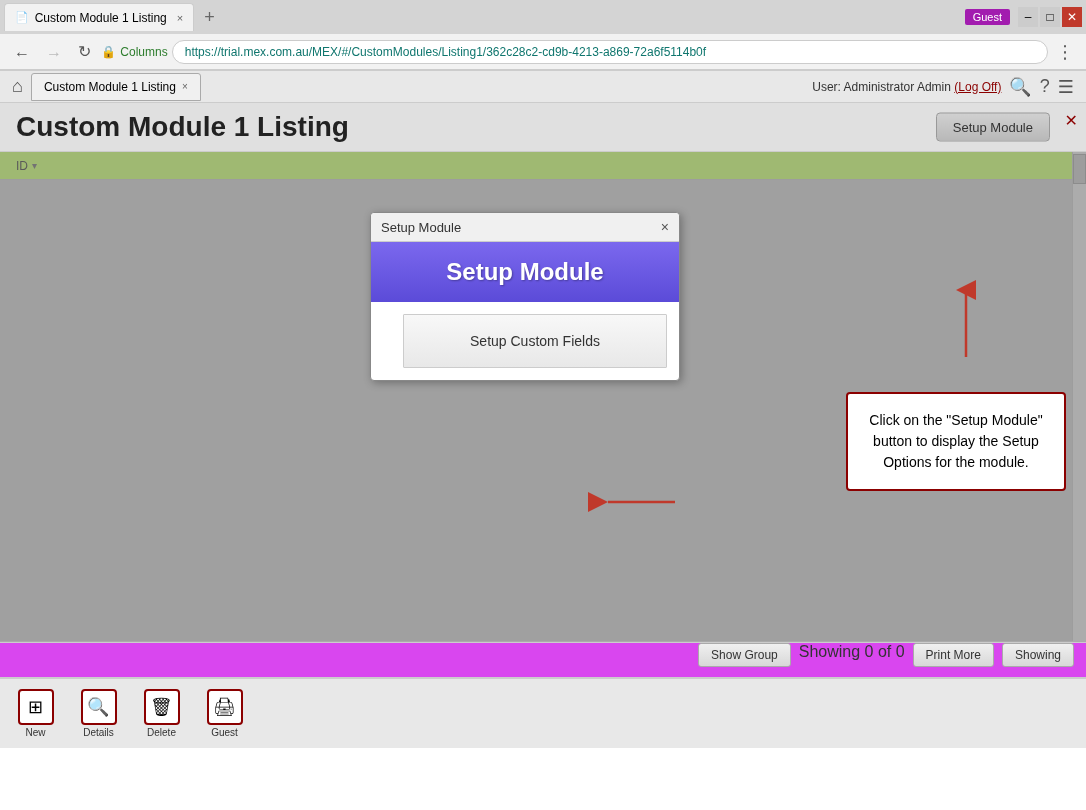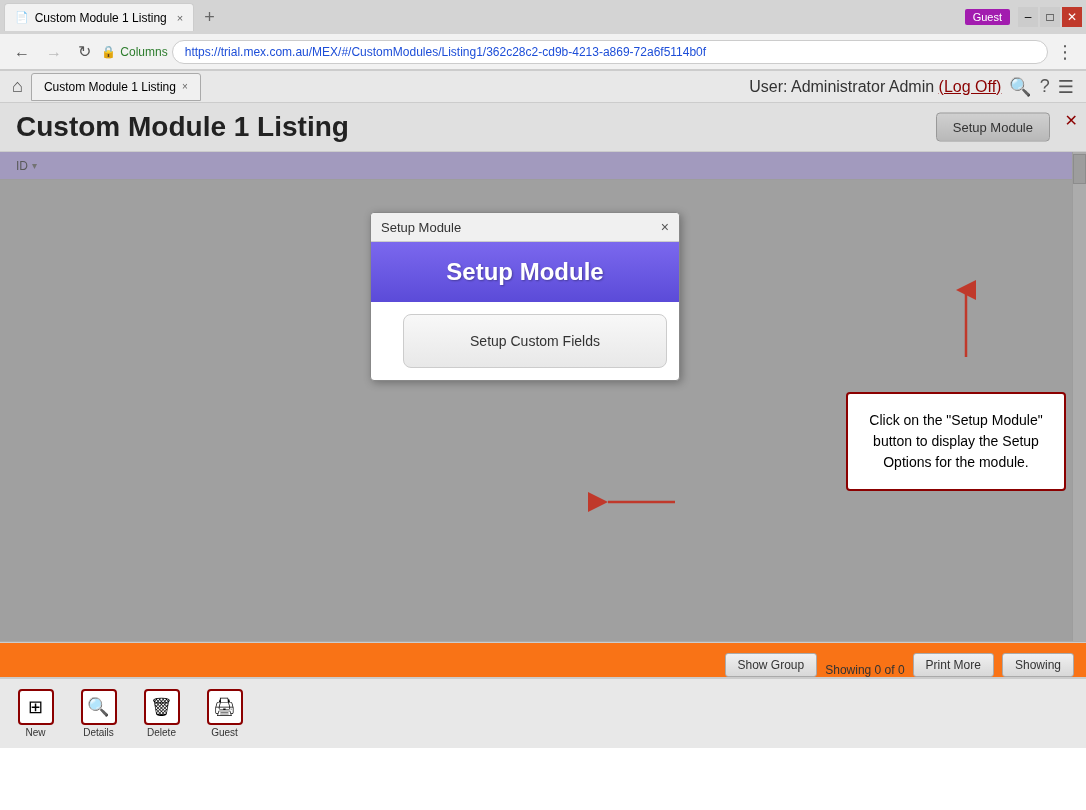--- a/index.html
+++ b/index.html
@@ -17,69 +17,69 @@
     .win-btn { width: 20px; height: 20px; border: none; cursor: pointer; font-size: 12px; display: flex; align-items: center; justify-content: center; }
     .win-min { background: #ccc; }
     .win-max { background: #ccc; }
     .win-close { background: #c0392b; color: white; }
 
     .nav-bar { display: flex; align-items: center; background: #f2f2f2; height: 36px; padding: 0 8px; border-bottom: 1px solid #ccc; gap: 4px; }
     .nav-btn { background: none; border: none; cursor: pointer; color: #555; font-size: 16px; padding: 4px 6px; }
     .nav-btn:disabled { color: #bbb; cursor: default; }
     .secure-badge { display: flex; align-items: center; gap: 4px; color: #2d7d2d; font-size: 12px; }
     .lock-icon { font-size: 12px; }
-    .url-bar { flex: 1; background: white; border: 1px solid #ccc; border-radius: 12px; padding: 4px 12px; font-size: 12px; color: #1d4ed8; }
+    .url-bar { flex: 1; background: white; border: 1px solid #ccc; border-radius: 12px; padding: 4px 12px; font-size: 12px; color: #0f766e; }
     .nav-menu-btn { background: none; border: none; cursor: pointer; color: #555; font-size: 18px; padding: 4px; }
 
     
     .app-tab-bar { display: flex; align-items: center; background: #e8e8e8; height: 32px; border-bottom: 1px solid #ccc; padding: 0 4px; }
     .home-btn { background: none; border: none; cursor: pointer; font-size: 18px; color: #555; padding: 4px 8px; }
     .app-tab { display: flex; align-items: center; background: #c8c8c8; border: 1px solid #aaa; border-radius: 3px 3px 0 0; padding: 4px 12px; font-size: 12px; gap: 6px; height: 28px; }
     .app-tab.active { background: #f0f0f0; }
     .app-tab-close { color: #666; font-size: 10px; cursor: pointer; }
-    .user-info { margin-left: auto; font-size: 16px; color: #333; }
+    .user-info { margin-left: auto; font-size: 12px; color: #333; }
     .logoff-link { color: #8b0000; text-decoration: underline; cursor: pointer; }
     .app-icons { display: flex; gap: 8px; padding: 0 8px; }
     .app-icon-btn { background: none; border: none; cursor: pointer; font-size: 18px; color: #555; }
 
     
     .page-header { background: #e0e0e0; padding: 8px 16px; display: flex; align-items: center; position: relative; border-bottom: 1px solid #ccc; }
     .page-title { font-size: 28px; font-weight: bold; color: #222; }
     .setup-module-btn { position: absolute; right: 36px; top: 50%; transform: translateY(-50%); background: linear-gradient(to bottom, #d0d0d0, #b8b8b8); border: 1px solid #999; border-radius: 4px; padding: 6px 16px; font-size: 13px; cursor: pointer; color: #333; }
     .close-x { position: absolute; right: 8px; top: 8px; color: #8b0000; font-size: 16px; cursor: pointer; }
 
     
     .main-content { background: #c0c0c0; position: relative; height: 490px; border-bottom: 1px solid #aaa; }
-    .column-header { background: #c4b5fd; border-bottom: 1px solid #bbb; padding: 4px 16px; display: flex; align-items: center; gap: 4px; font-size: 12px; color: #333; height: 28px; }
+    .column-header { background: #bef264; border-bottom: 1px solid #bbb; padding: 4px 16px; display: flex; align-items: center; gap: 4px; font-size: 12px; color: #333; height: 28px; }
     .col-sort { font-size: 10px; color: #666; }
     .scrollbar { position: absolute; right: 0; top: 0; bottom: 0; width: 14px; background: #d8d8d8; border-left: 1px solid #bbb; }
     .scrollbar-thumb { width: 100%; height: 30px; background: #bbb; border: 1px solid #999; position: absolute; top: 2px; }
 
     
-    .status-bar { background: #f97316; height: 36px; display: flex; align-items: flex-end; justify-content: flex-end; padding: 0 12px; gap: 8px; border-top: 1px solid #ccc; border-bottom: 1px solid #ccc; }
+    .status-bar { background: #d946ef; height: 36px; display: flex; align-items: flex-start; justify-content: flex-end; padding: 0 12px; gap: 8px; border-top: 1px solid #ccc; border-bottom: 1px solid #ccc; }
     .status-btn { background: linear-gradient(to bottom, #f0f0f0, #d8d8d8); border: 1px solid #aaa; border-radius: 3px; padding: 4px 12px; font-size: 12px; cursor: pointer; color: #333; }
-    .status-text { font-size: 12px; color: #333; }
+    .status-text { font-size: 16px; color: #333; }
 
     
     .toolbar { background: #e8e8e8; height: 70px; display: flex; align-items: center; padding: 0 8px; gap: 8px; border-top: 1px solid #ccc; }
     .tool-btn { display: flex; flex-direction: column; align-items: center; gap: 2px; background: none; border: none; cursor: pointer; padding: 4px 8px; min-width: 55px; }
     .tool-icon { width: 36px; height: 36px; border: 2px solid #8b0000; border-radius: 4px; display: flex; align-items: center; justify-content: center; font-size: 18px; background: white; }
     .tool-label { font-size: 10px; color: #333; }
 
     
     .modal-overlay { position: absolute; top: 0; left: 0; right: 0; bottom: 0; background: rgba(128,128,128,0.5); z-index: 10; }
 
     
     .modal { position: absolute; top: 60px; left: 370px; width: 310px; background: white; border: 1px solid #888; border-radius: 4px; z-index: 20; box-shadow: 2px 2px 8px rgba(0,0,0,0.3); }
     .modal-titlebar { display: flex; align-items: center; justify-content: space-between; padding: 6px 10px; background: #f0f0f0; border-bottom: 1px solid #ccc; border-radius: 4px 4px 0 0; font-size: 13px; color: #333; }
     .modal-close { cursor: pointer; color: #555; font-size: 14px; }
     .modal-header { background: linear-gradient(to bottom, #7b68ee, #5b4bd8); padding: 16px; text-align: center; }
     .modal-title { font-size: 24px; font-weight: bold; color: white; text-shadow: 1px 1px 2px rgba(0,0,0,0.3); }
     .modal-body { padding: 12px; display: flex; flex-direction: column; gap: 8px; }
-    .modal-option-btn { background: linear-gradient(to bottom, #f8f8f8, #e8e8e8); border: 1px solid #ccc; border-radius: 8px; padding: 18px 12px; text-align: center; cursor: pointer; font-size: 14px; color: #333; margin-left: 20px; }
+    .modal-option-btn { background: linear-gradient(to bottom, #f8f8f8, #e8e8e8); border: 1px solid #ccc; border-radius: 1px; padding: 18px 12px; text-align: center; cursor: pointer; font-size: 14px; color: #333; margin-left: 20px; }
 
     
     .tooltip-box { position: absolute; top: 240px; right: 20px; width: 220px; background: white; border: 2px solid #8b0000; border-radius: 4px; padding: 16px; font-size: 14px; text-align: center; line-height: 1.5; z-index: 30; }
 
     svg.arrow { overflow: visible; }
   </style>
 </head>
 <body>
 
 <div class="browser-chrome">

